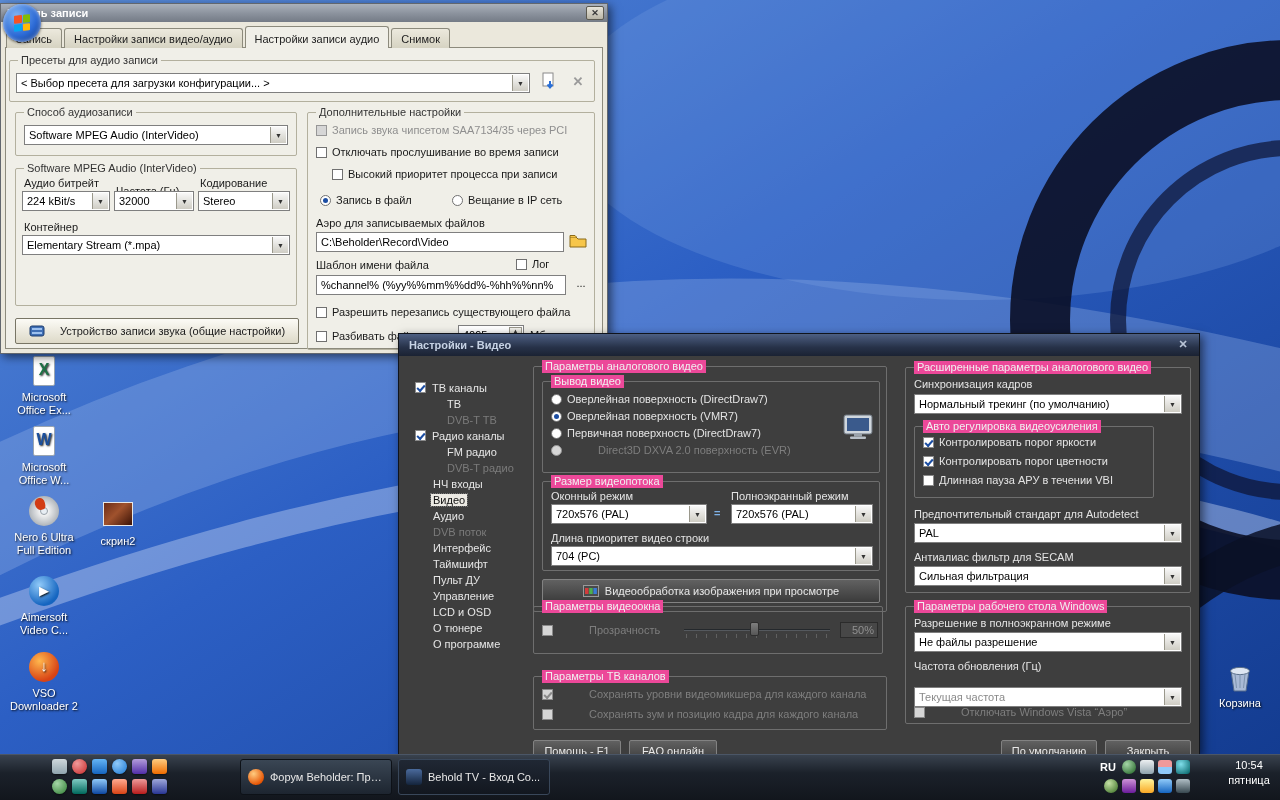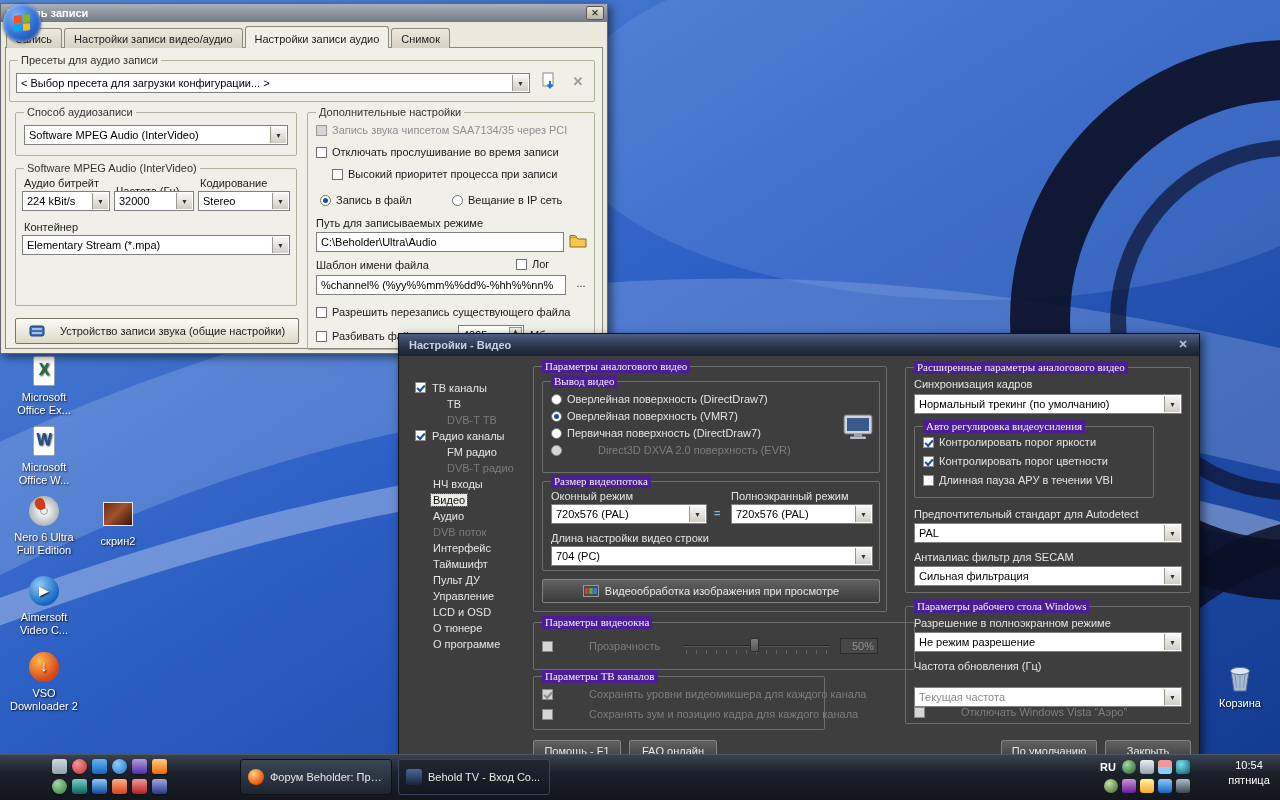--- a/index.html
+++ b/index.html
@@ -37,21 +37,21 @@
         border-radius: 3px 3px 0 0; background: linear-gradient(#ece9dd,#d6d3c2); color: #222; }
   .tab.active { background: #f0efe8; height: 22px; margin-top: -2px; padding-top: 6px; }
   .page { position: absolute; left: 4px; right: 4px; top: 43px; bottom: 4px;
         border: 1px solid #8c8a7c; background: #f0efe8; }
 
   
   .gb { position: absolute; border: 1px solid #b3b09e; border-radius: 2px; }
   .gb > .gt { position: absolute; top: -7px; left: 8px; background: #f0efe8;
         padding: 0 3px; color: #333; line-height: 13px; white-space: nowrap; }
   .w2 .gb { border-color: #6e6e6e; }
-  .w2 .gb > .gt { background: #4c1d95; color: #f0f0f0; font-family: Liberation Serif, serif; }
+  .w2 .gb > .gt { background: #ec4899; color: #f0f0f0; }
 
   
   .cmb { position: absolute; height: 20px; background: #fff; border: 1px solid #7f7f7f;
         color: #000; line-height: 18px; padding: 0 20px 0 4px; overflow: hidden; white-space: nowrap; }
   .cmb .ar { position: absolute; right: 1px; top: 1px; bottom: 1px; width: 16px;
         background: linear-gradient(#f8f8f8,#cfcdc4); border-left: 1px solid #9a988c;
         color: #333; text-align: center; line-height: 17px; font-size: 7px; }
   .cmb.dis { color: #8a8a8a; margin-top: 12px; }
   .inp { position: absolute; height: 20px; background: #fff; border: 1px solid #7f7f7f;
         color: #000; line-height: 18px; padding: 0 4px; overflow: hidden; white-space: nowrap; }
@@ -292,23 +292,23 @@
 
     <div class="row" style="left:12px;top:80px">
       <span class="rd on"></span>
       <span>Запись в файл</span>
     </div>
     <div class="row" style="left:144px;top:80px">
       <span class="rd"></span>
       <span>Вещание в IP сеть</span>
     </div>
 
-    <span class="lblt" style="left:8px;top:104px">Путь для записываемых режиме</span>
+    <span class="lblt" style="left:8px;top:104px">Аэро для записываемых файлов</span>
     <div class="inp" style="left:8px;top:119px;width:248px">
-      <span>C:\Beholder\Ultra\Audio</span>
+      <span>C:\Beholder\Record\Video</span>
     </div>
     <div class="abs" style="left:260px;top:119px;width:22px;height:20px">
       <svg width="20" height="18" viewBox="0 0 20 18">
         <path d="M2 5 L8 5 L10 7 L18 7 L18 15 L2 15 Z" fill="#f7c64a" stroke="#8a6a1a"></path>
         <path d="M2 5 L2 3.5 L7 3.5 L8.5 5" fill="#f7c64a" stroke="#8a6a1a"></path>
       </svg>
     </div>
 
     <span class="lblt" style="left:8px;top:146px">Шаблон имени файла</span>
     <div class="row" style="left:208px;top:144px">
@@ -452,51 +452,51 @@
       <span class="lblt" style="left:188px;top:8px">Полноэкранный режим</span>
       <div class="cmb" style="left:8px;top:22px;width:156px">
         <span>720x576 (PAL)</span>
         <span class="ar">▼</span>
       </div>
       <span class="lblt" style="left:171px;top:25px;color:#7fb2e8;font-weight:bold">=</span>
       <div class="cmb" style="left:188px;top:22px;width:142px">
         <span>720x576 (PAL)</span>
         <span class="ar">▼</span>
       </div>
-      <span class="lblt" style="left:8px;top:50px">Длина настройки видео строки</span>
+      <span class="lblt" style="left:8px;top:50px">Длина приоритет видео строки</span>
       <div class="cmb" style="left:8px;top:64px;width:322px">
         <span>704 (PC)</span>
         <span class="ar">▼</span>
       </div>
     </div>
 
     <div class="btnc" style="left:8px;top:212px;width:338px;height:24px">
       <svg width="16" height="12" viewBox="0 0 16 12">
         <rect x="0.5" y="0.5" width="15" height="11" fill="#4a4a4a" stroke="#9a9a9a"></rect>
         <rect x="2" y="3" width="3.5" height="6" fill="#d23c3c"></rect>
         <rect x="6.2" y="3" width="3.5" height="6" fill="#4caf50"></rect>
         <rect x="10.4" y="3" width="3.5" height="6" fill="#3a7bd5"></rect>
       </svg>
       <span>Видеообработка изображения при просмотре</span>
     </div>
   </div>
 
-  <div class="gb" style="left:134px;top:288px;width:382px;height:48px">
+  <div class="gb" style="left:134px;top:272px;width:350px;height:48px">
     <span class="gt">Параметры видеоокна</span>
     <div class="row dis" style="left:8px;top:16px">
       <span class="cb dis"></span>
       <span>Прозрачность</span>
     </div>
     <div class="sl-track" style="left:150px;top:22px;width:146px"></div>
     <div class="sl-ticks" style="left:152px;top:27px;width:144px"></div>
     <div class="sl-thumb" style="left:216px;top:15px"></div>
     <div class="pctbox" style="left:306px;top:15px">50%</div>
   </div>
 
-  <div class="gb" style="left:134px;top:342px;width:292px;height:54px">
+  <div class="gb" style="left:134px;top:342px;width:354px;height:54px">
     <span class="gt">Параметры ТВ каналов</span>
     <div class="row dis" style="left:8px;top:10px">
       <span class="cb dis on"></span>
       <span>Сохранять уровни видеомикшера для каждого канала</span>
     </div>
     <div class="row dis" style="left:8px;top:30px">
       <span class="cb dis"></span>
       <span>Сохранять зум и позицию кадра для каждого канала</span>
     </div>
   </div>
@@ -534,21 +534,21 @@
     <div class="cmb" style="left:8px;top:198px;width:268px">
       <span>Сильная фильтрация</span>
       <span class="ar">▼</span>
     </div>
   </div>
 
   <div class="gb" style="left:506px;top:272px;width:286px;height:118px">
     <span class="gt">Параметры рабочего стола Windows</span>
     <span class="lblt" style="left:8px;top:10px">Разрешение в полноэкранном режиме</span>
     <div class="cmb" style="left:8px;top:25px;width:268px">
-      <span>Не режим разрешение</span>
+      <span>Не файлы разрешение</span>
       <span class="ar">▼</span>
     </div>
     <span class="lblt" style="left:8px;top:53px">Частота обновления (Гц)</span>
     <div class="cmb dis" style="left:8px;top:68px;width:268px">
       <span>Текущая частота</span>
       <span class="ar">▼</span>
     </div>
     <div class="row dis" style="left:8px;top:98px">
       <span class="cb dis"></span>
       <span>Отключать Windows Vista “Аэро”</span>

